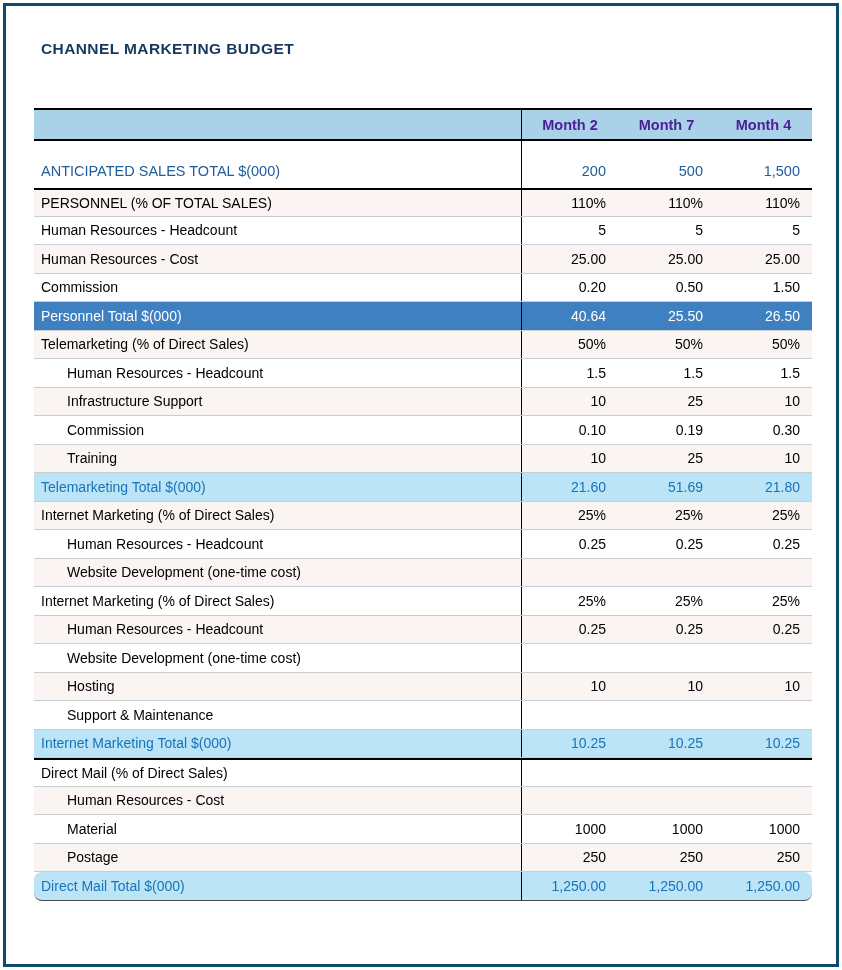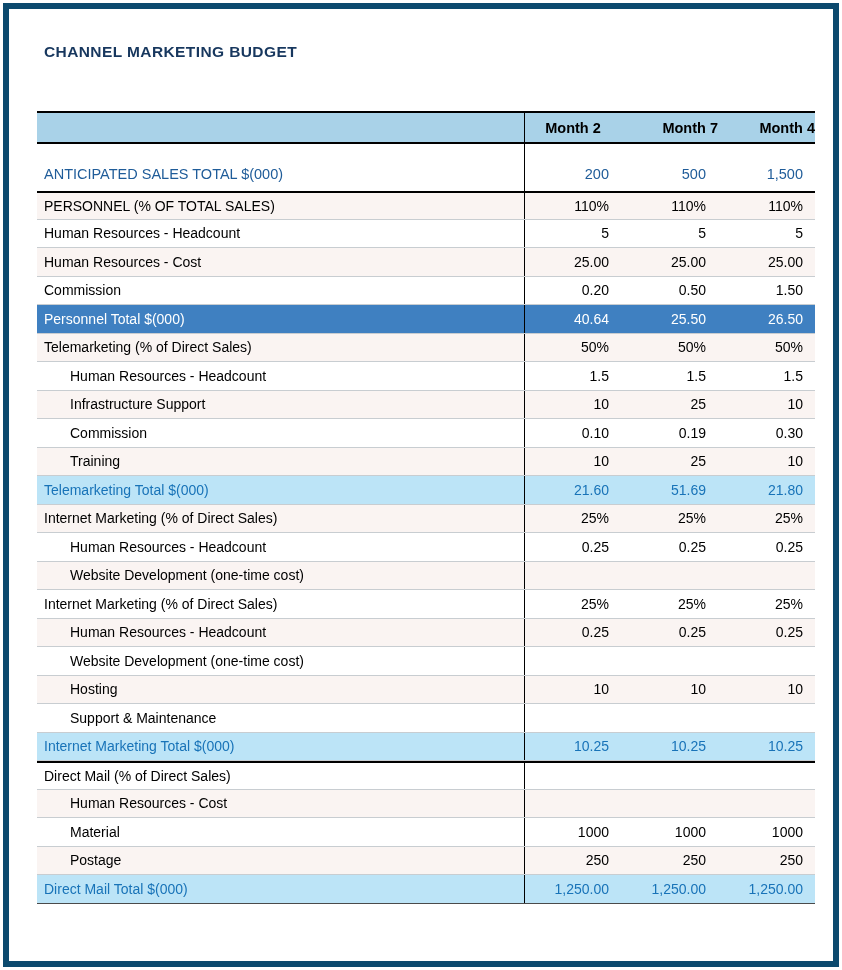--- a/index.html
+++ b/index.html
@@ -18,21 +18,21 @@
   html, body { margin: 0; padding: 0; }
   body {
     width: 842px; height: 970px;
     background: #ffffff;
     font-family: "Liberation Sans", sans-serif;
     position: relative;
     overflow: hidden;
   }
   .frame {
     position: absolute; inset: 3px;
-    border: 6px solid #0c4a6e;
+    border: 3px solid #0c4a6e;
     background: #ffffff;
   }
   .title {
     position: absolute;
     left: 35px; top: 34px;
     margin: 0;
     font-size: 15.5px;
     font-weight: 700;
     letter-spacing: 0.4px;
     color: var(--title-text);
@@ -47,24 +47,24 @@
     grid-template-columns: 1fr 97px 97px 97px;
     align-items: center;
   }
   .band {
     height: 33px;
     background: var(--header-band-bg);
     border-top: 2px solid var(--thick-line);
     border-bottom: 2px solid var(--thick-line);
   }
   .band .cell {
-    text-align: right;
+    text-align: center;
     font-weight: 700;
     font-size: 14.5px;
-    color: #000000;
+    color: #4c1d95;
   }
   .spacer { height: 13px; background: #fff; }
   .spacer .cell { height: 100%; }
   .vline { border-left: 1.5px solid var(--thick-line); height: 100%; display: flex; align-items: center; }
   .band .vline, .row .vline { justify-content: flex-end; }
   .band .vline { justify-content: center; }
   .row {
     height: 28.5px;
     font-size: 14px;
     font-weight: 400;
@@ -86,21 +86,21 @@
   .type-total_dark {
     background: var(--personnel-total-bg);
     color: var(--personnel-total-text);
   }
   .type-total_light {
     background: var(--subtotal-bg);
     color: var(--subtotal-text);
   }
   .thick-top { border-top: 2.5px solid var(--thick-line); }
   .thick-bottom { border-bottom: 2.5px solid var(--thick-line); }
-  #rows .grid-row:last-child { border-bottom: 1.5px solid #4A4A4A; }
+  #rows .grid-row:last-child { border-bottom: 1.5px solid #4A4A4A; border-radius: 8px; }
 </style>
 </head>
 <body>
 
 <div class="frame">
   <h1 class="title">CHANNEL MARKETING BUDGET</h1>
 
   <div class="table">
 
     <div class="grid-row band">

